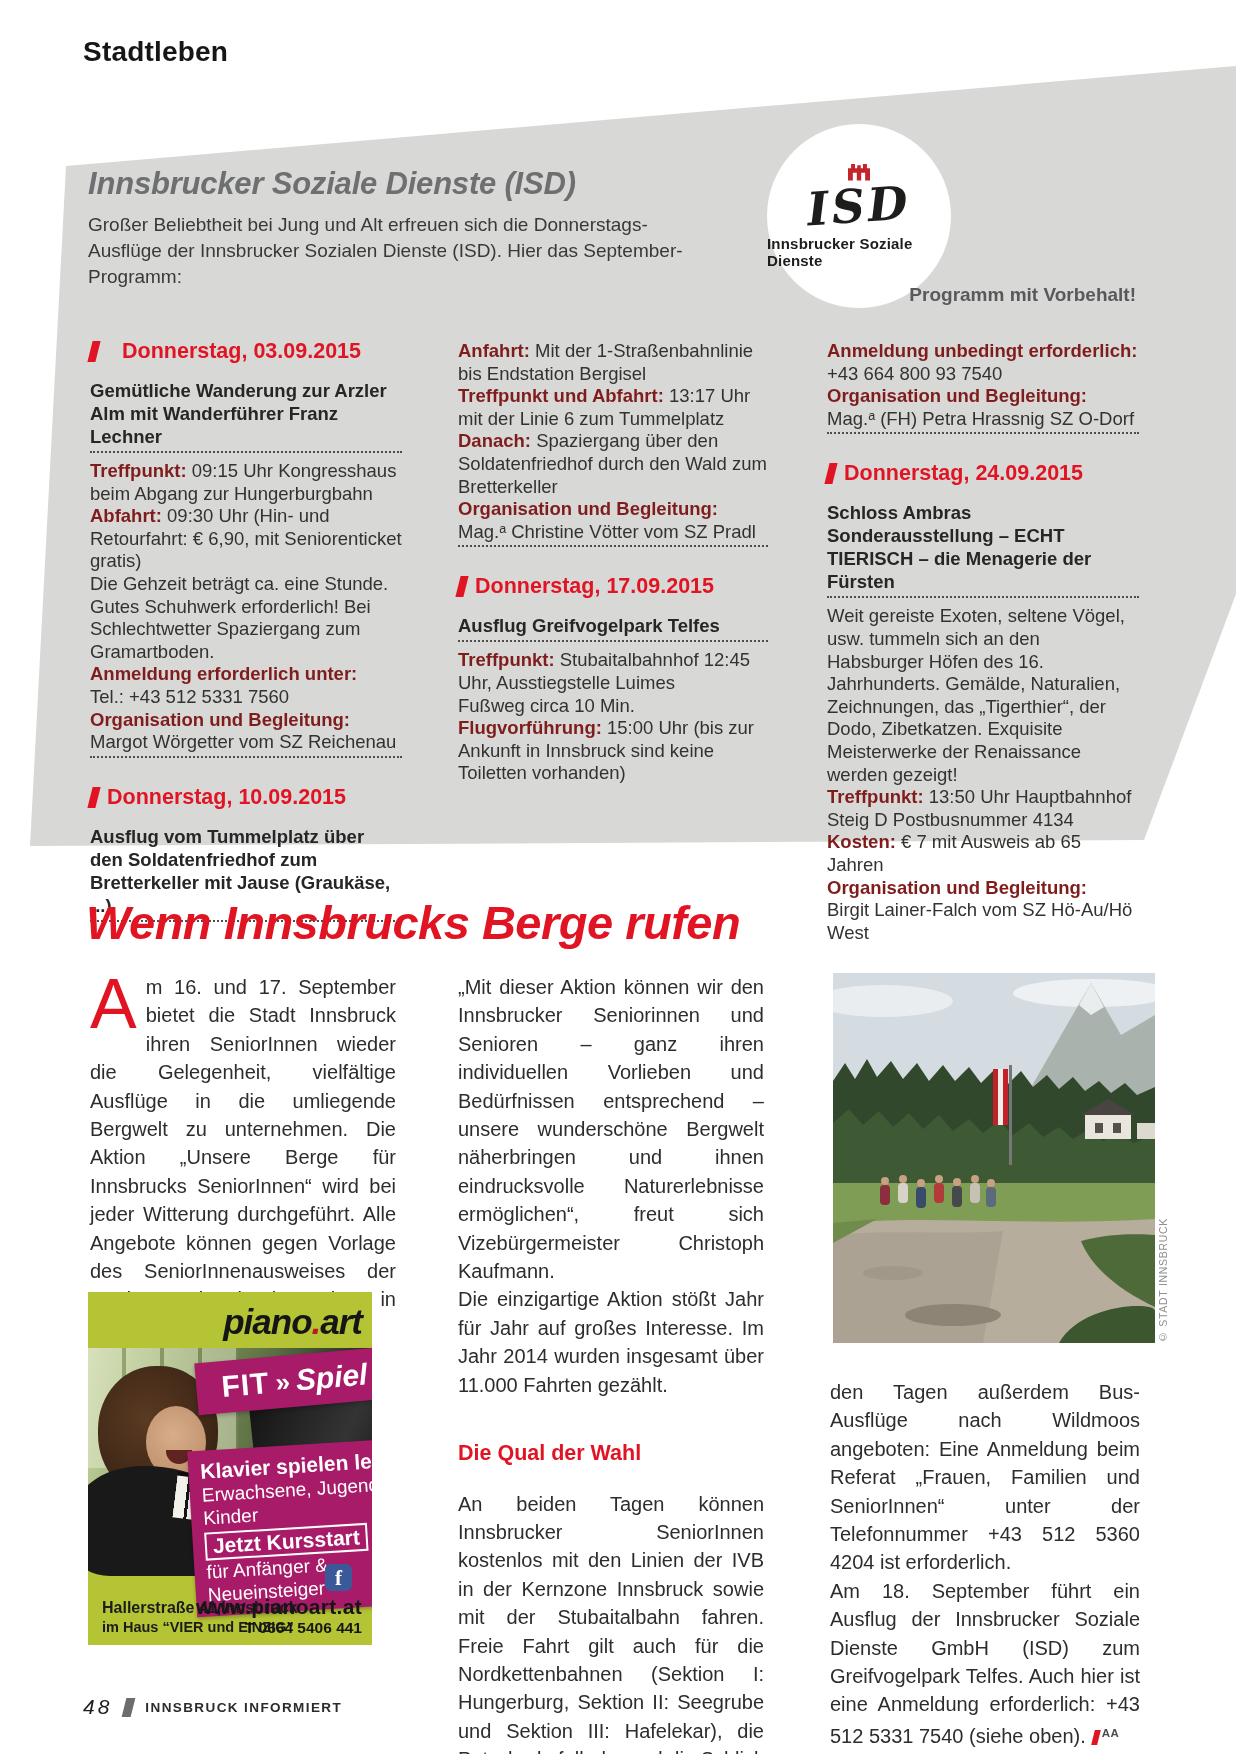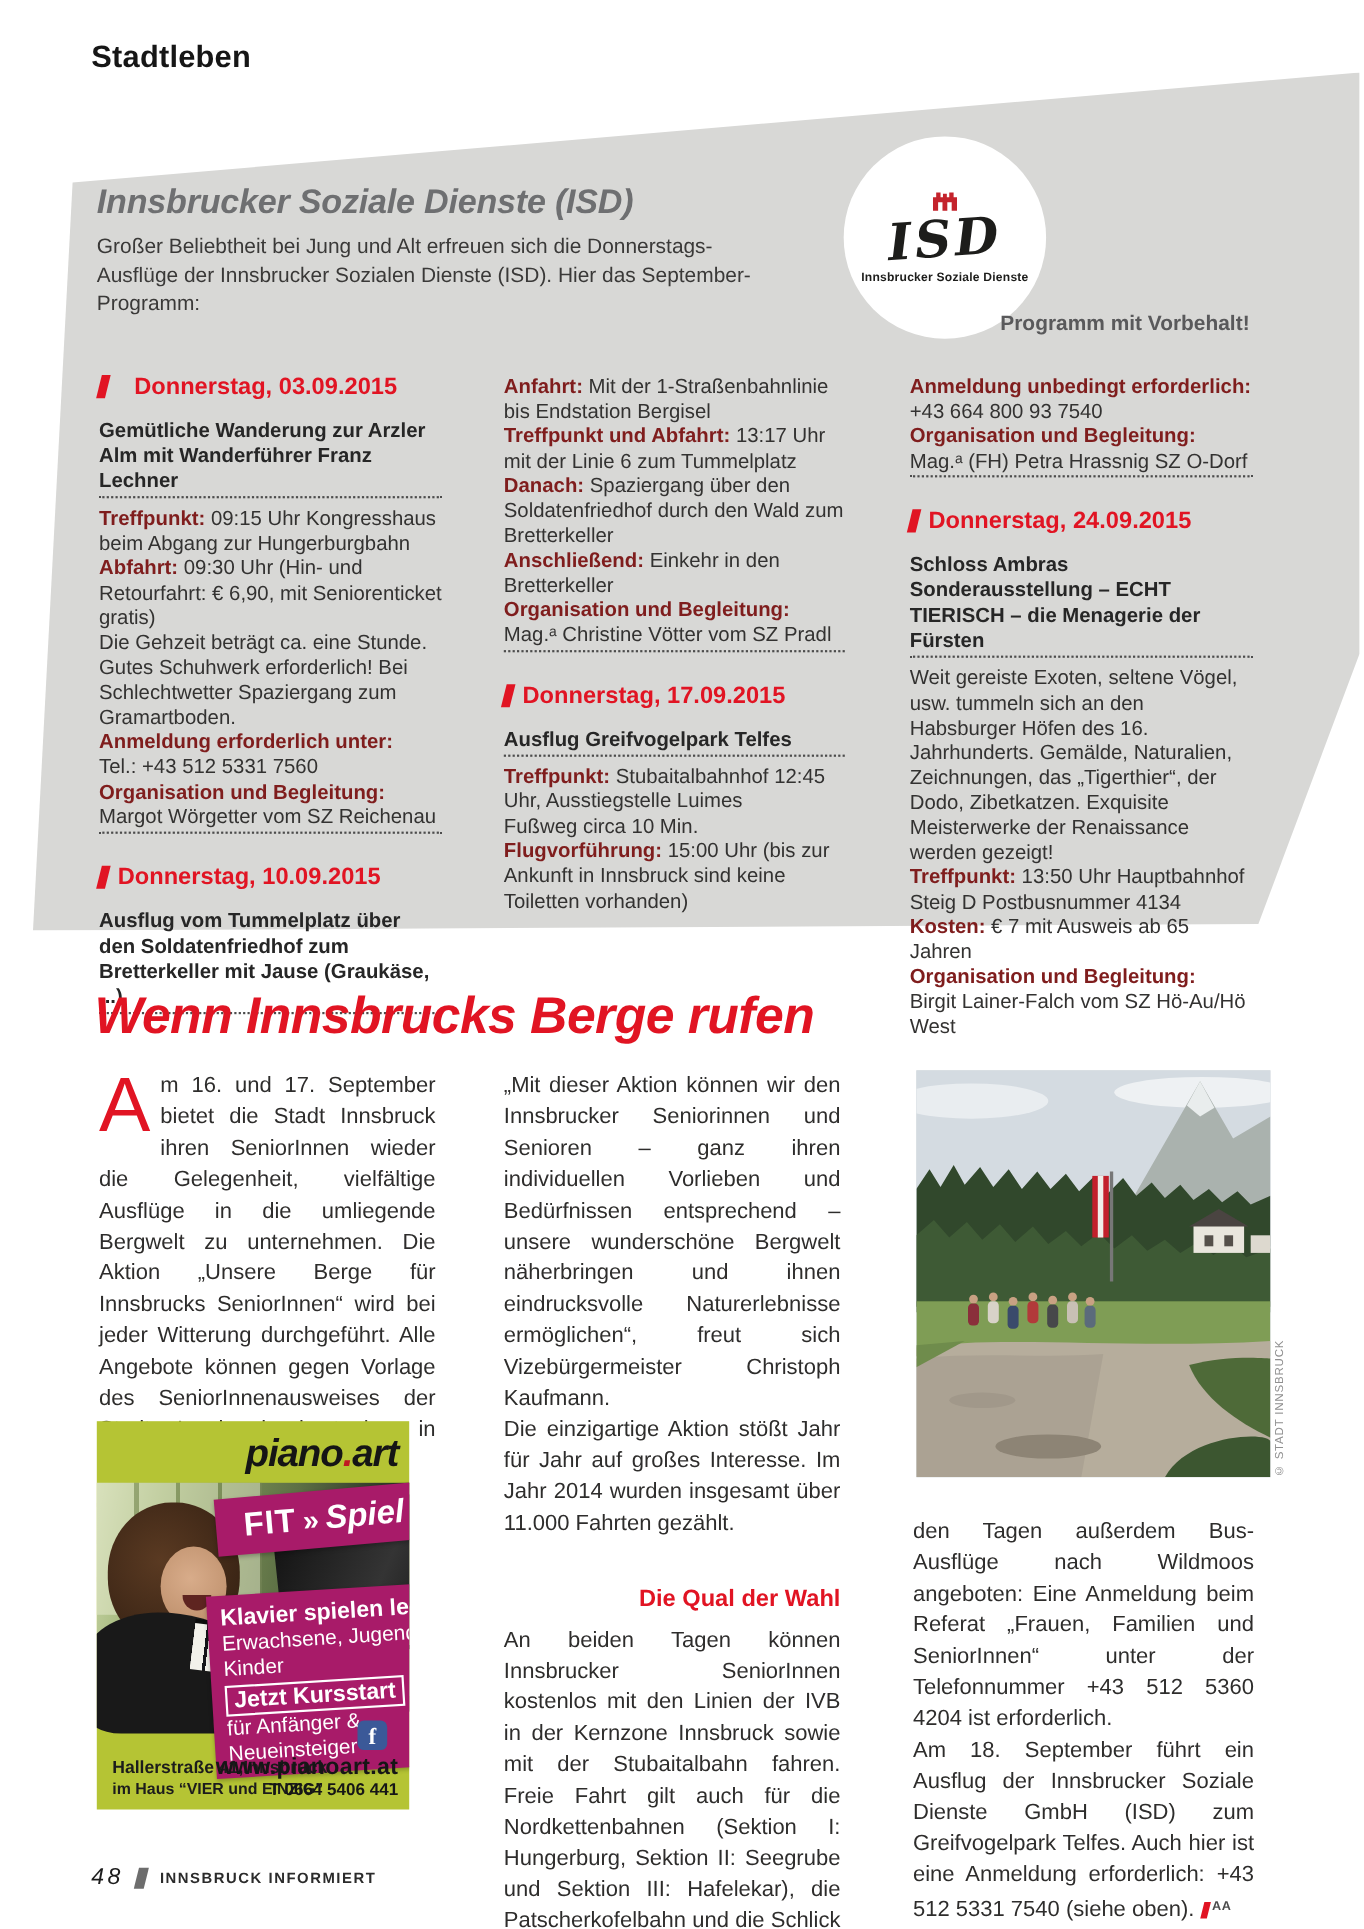--- a/index.html
+++ b/index.html
@@ -23,21 +23,21 @@
            clip-path:polygon(38px 106px,1208px 6px,1208px 534px,1116px 780px,2px 786px);}
 
   .isd-title{position:absolute;left:88px;top:166px;font-size:31px;font-weight:700;font-style:italic;color:var(--title-gray);letter-spacing:-.2px;}
   .isd-intro{position:absolute;left:88px;top:212px;width:620px;font-size:19px;line-height:26px;color:#3a3938;}
 
   .isd-logo{position:absolute;left:767px;top:124px;width:184px;height:184px;border-radius:50%;background:#fff;
             display:flex;flex-direction:column;align-items:center;justify-content:center;}
   .isd-crest{width:22px;height:17px;background:#c4232c;margin-bottom:1px;
              clip-path:polygon(0 100%,0 28%,14% 28%,14% 0,32% 0,32% 28%,42% 28%,42% 10%,58% 10%,58% 28%,68% 28%,68% 0,86% 0,86% 28%,100% 28%,100% 100%,78% 100%,78% 55%,60% 55%,60% 100%,40% 100%,40% 55%,22% 55%,22% 100%);}
   .isd-acronym{font-family:"DejaVu Serif",serif;font-style:italic;font-weight:700;font-size:46px;line-height:48px;color:#1d1d1b;letter-spacing:3px;transform:rotate(-4deg);}
-  .isd-caption{font-size:11px;font-weight:700;color:#1d1d1b;margin-top:5px;letter-spacing:.2px;}
+  .isd-caption{font-size:15px;font-weight:700;color:#1d1d1b;margin-top:5px;letter-spacing:.2px;}
 
   .isd-disclaimer{position:absolute;left:820px;top:284px;width:316px;text-align:right;font-size:19px;font-weight:700;color:#59595b;}
 
   
   .ev-col{position:absolute;top:340px;font-size:18.5px;line-height:22.6px;color:#333231;}
   #ev-col-1{left:90px;width:312px;}
   #ev-col-2{left:458px;width:310px;}
   #ev-col-3{left:827px;width:312px;}
   .ev-date{display:flex;align-items:flex-start;gap:9px;color:var(--red);font-weight:700;font-size:21.5px;line-height:23px;margin:28px 0 10px;}
   .ev-col .ev-date:first-child{margin-top:0;gap:24px;}
@@ -48,21 +48,21 @@
   .ev-p .b{font-weight:700;color:#7f1d1d;}
 
   
   .headline{position:absolute;left:86px;top:895px;font-size:47px;font-weight:700;font-style:italic;color:var(--red);letter-spacing:-.5px;}
   .art-col{position:absolute;font-size:20px;line-height:28.4px;color:var(--ink);text-align:justify;}
   #art-col-1{left:90px;top:973px;width:306px;}
   #art-col-2{left:458px;top:973px;width:306px;}
   #art-col-3{left:830px;top:1378px;width:310px;}
   .dropcap{float:left;color:var(--red);font-size:70px;line-height:56px;padding:3px 9px 0 0;font-weight:400;}
   .art-col p{margin:0;}
-  .subhead{color:var(--red);font-size:21.5px;font-weight:700;margin:40px 0 9px;text-align:right;}
+  .subhead{color:var(--red);font-size:21.5px;font-weight:700;margin:40px 0 22px;text-align:left;}
   .end-mark{white-space:nowrap;}
   .end-slash{display:inline-block;width:6px;height:15px;background:var(--red);transform:skewX(-14deg);margin:0 3px 0 7px;vertical-align:-2px;}
   .end-initials{font-size:11.5px;font-weight:700;color:#4c4c4c;vertical-align:6px;letter-spacing:.5px;}
 
   
   .photo{position:absolute;left:833px;top:973px;width:322px;height:370px;overflow:hidden;background:#cfd6db;}
   .photo svg{display:block;width:100%;height:100%;}
   .photo-credit{position:absolute;left:1157px;top:1243px;height:100px;writing-mode:vertical-rl;transform:rotate(180deg);
                 font-size:10.5px;color:#8f8f8f;letter-spacing:.7px;white-space:nowrap;}
 
@@ -144,21 +144,20 @@
         <span class="red-slash"></span>
         <span>Donnerstag, 10.09.2015</span>
       </div>
       <div class="ev-title">Ausflug vom Tummelplatz über den Soldatenfriedhof zum Bretterkeller mit Jause (Graukäse, ...)</div>
       <div class="ev-sep"></div>
     </div>
   <div class="ev-col" id="ev-col-2">
       <p class="ev-p"><span class="b">Anfahrt:</span><span> Mit der 1-Straßenbahnlinie bis Endstation Bergisel</span></p>
       <p class="ev-p"><span class="b">Treffpunkt und Abfahrt:</span><span> 13:17 Uhr mit der Linie 6 zum Tummelplatz</span></p>
       <p class="ev-p"><span class="b">Danach:</span><span> Spaziergang über den Soldatenfriedhof durch den Wald zum Bretterkeller</span></p>
-      <p class="ev-p"><span class="b">Anschließend:</span><span> Einkehr in den Bretterkeller</span></p>
       <p class="ev-p"><span class="b">Organisation und Begleitung:</span></p>
       <p class="ev-p"><span>Mag.ᵃ Christine Vötter vom SZ Pradl</span></p>
       <div class="ev-sep"></div>
       <div class="ev-date">
         <span class="red-slash"></span>
         <span>Donnerstag, 17.09.2015</span>
       </div>
       <div class="ev-title">Ausflug Greifvogelpark Telfes</div>
       <div class="ev-sep"></div>
       <p class="ev-p"><span class="b">Treffpunkt:</span><span> Stubaitalbahnhof 12:45 Uhr, Ausstiegstelle Luimes</span></p>

